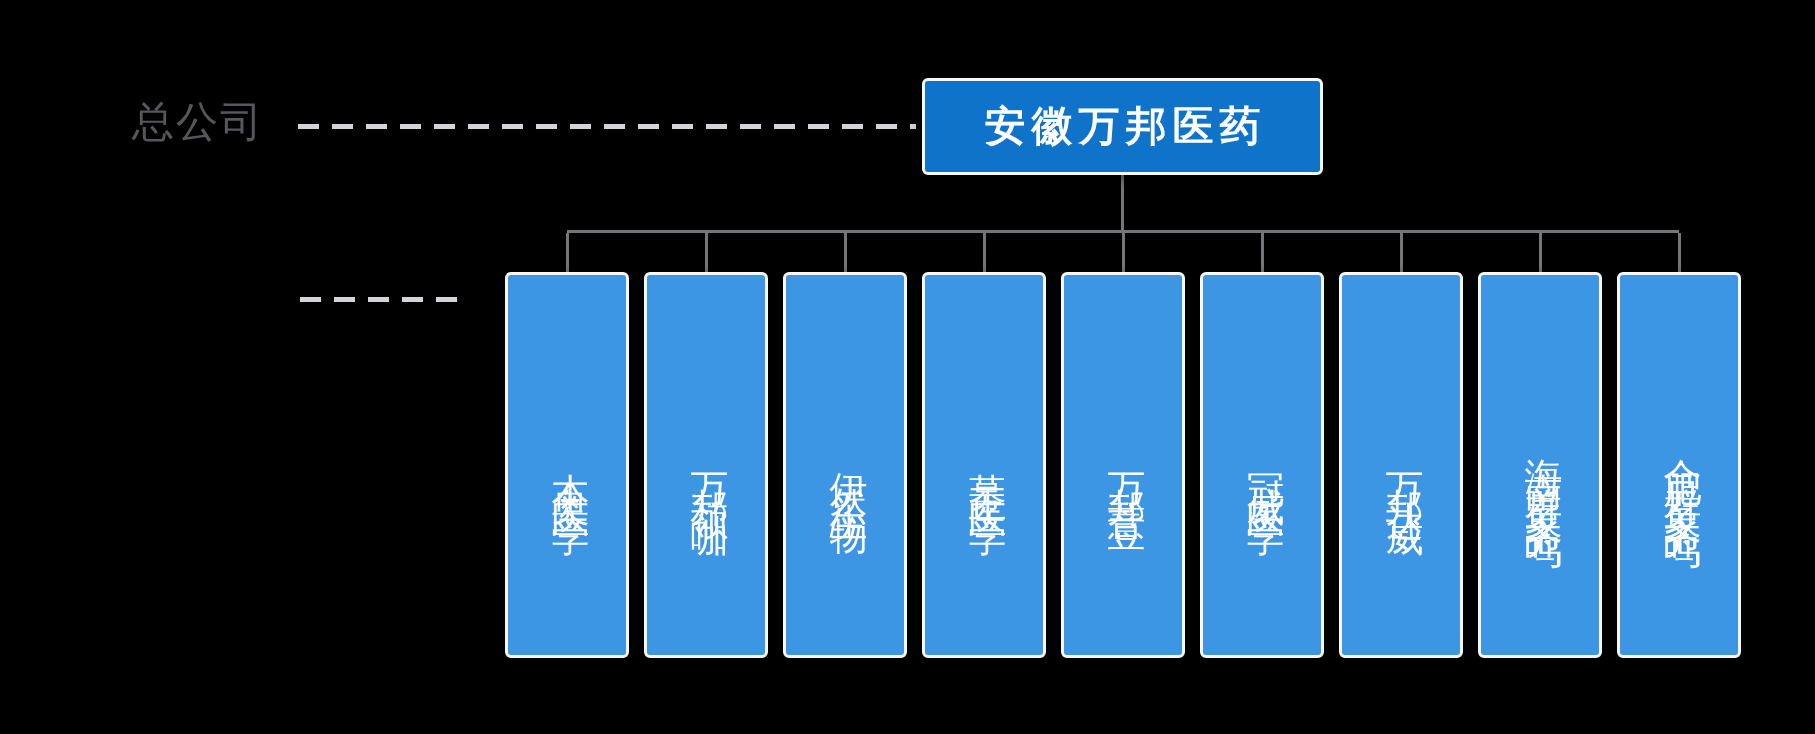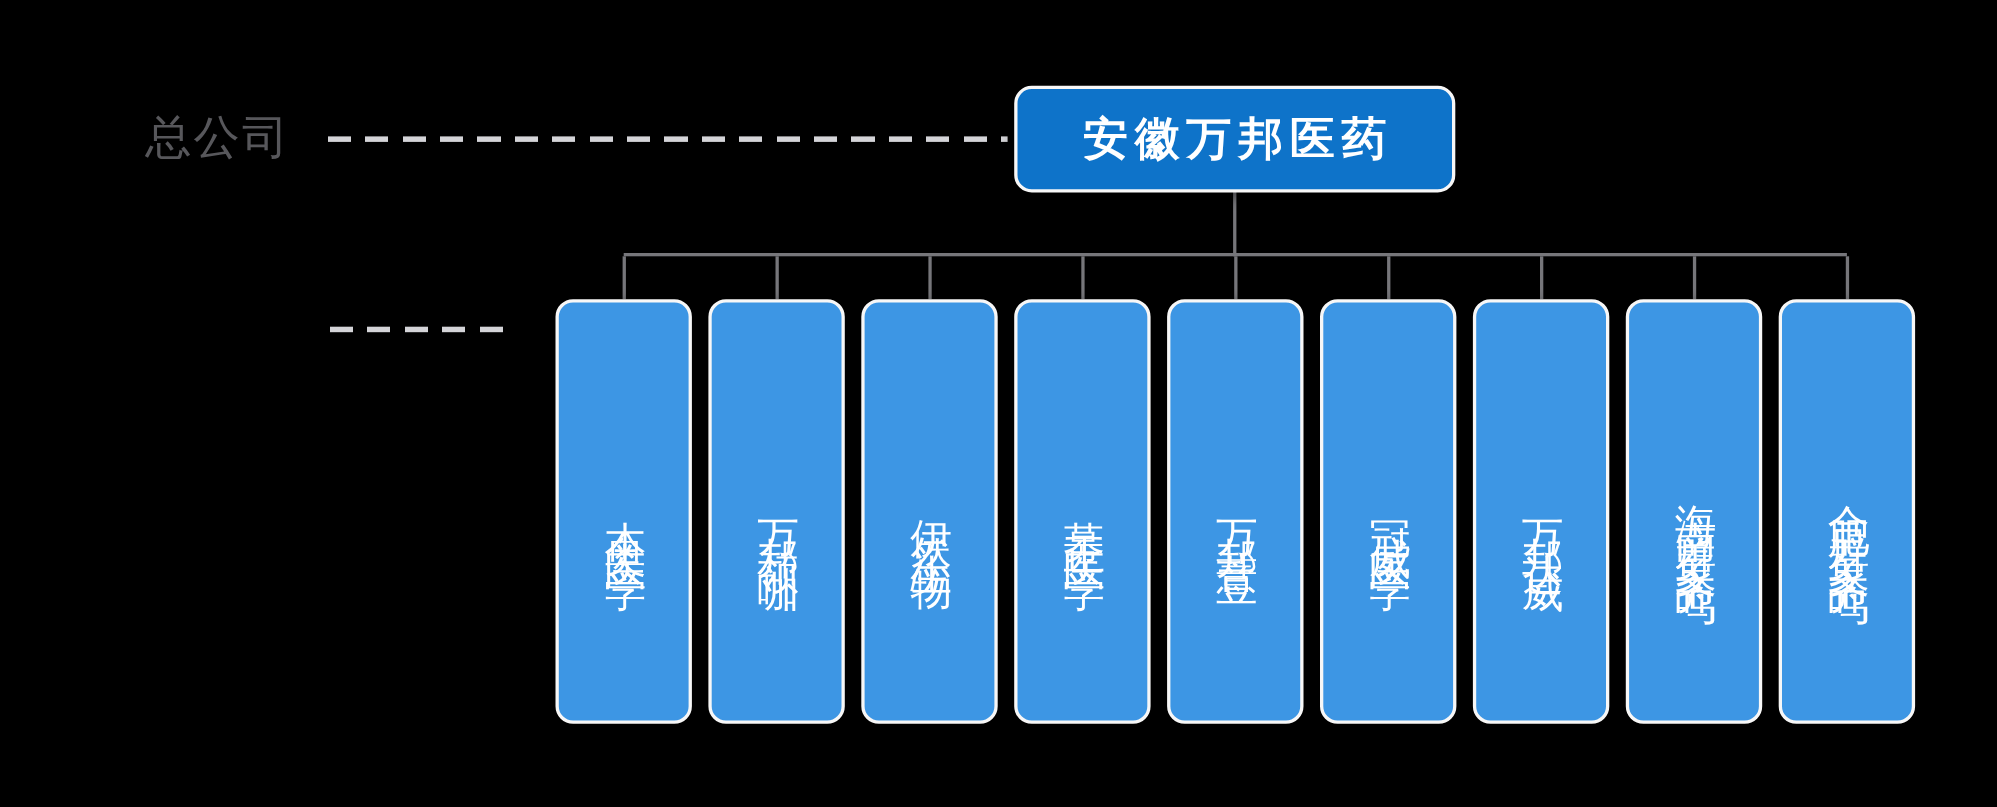--- a/index.html
+++ b/index.html
@@ -6,21 +6,21 @@
     margin: 0;
     padding: 0;
     background: #000;
   }
   .canvas {
     position: relative;
     width: 1815px;
     height: 734px;
     background: var(--background, #000);
     overflow: hidden;
-    font-family: Liberation Sans, sans-serif;
+    font-family: Liberation Mono, monospace;
   }
 
   
   .row-label {
     position: absolute;
     color: var(--row-label, #57575b);
     font-size: 42px;
     line-height: 48px;
     letter-spacing: 2px;
     white-space: nowrap;
@@ -48,21 +48,21 @@
     z-index: 0;
   }
   .stem  { left: 1121px; top: 173px; width: 3px; height: 60px; }
   .hline { left: 567px;  top: 230px; width: 1112px; height: 3px; }
 
   
   .node {
     box-sizing: border-box;
     background: var(--root-fill, #0e73c9);
     border: 3px solid var(--node-border, #f7f7f7);
-    border-radius: 16px;
+    border-radius: 6px;
     color: var(--node-text, #fff);
     display: flex;
     align-items: center;
     justify-content: center;
     box-shadow: 0 4px 12px rgba(0,0,0,0.45);
     z-index: 1;
   }
   .node.root {
     position: absolute;
     left: 922px;

